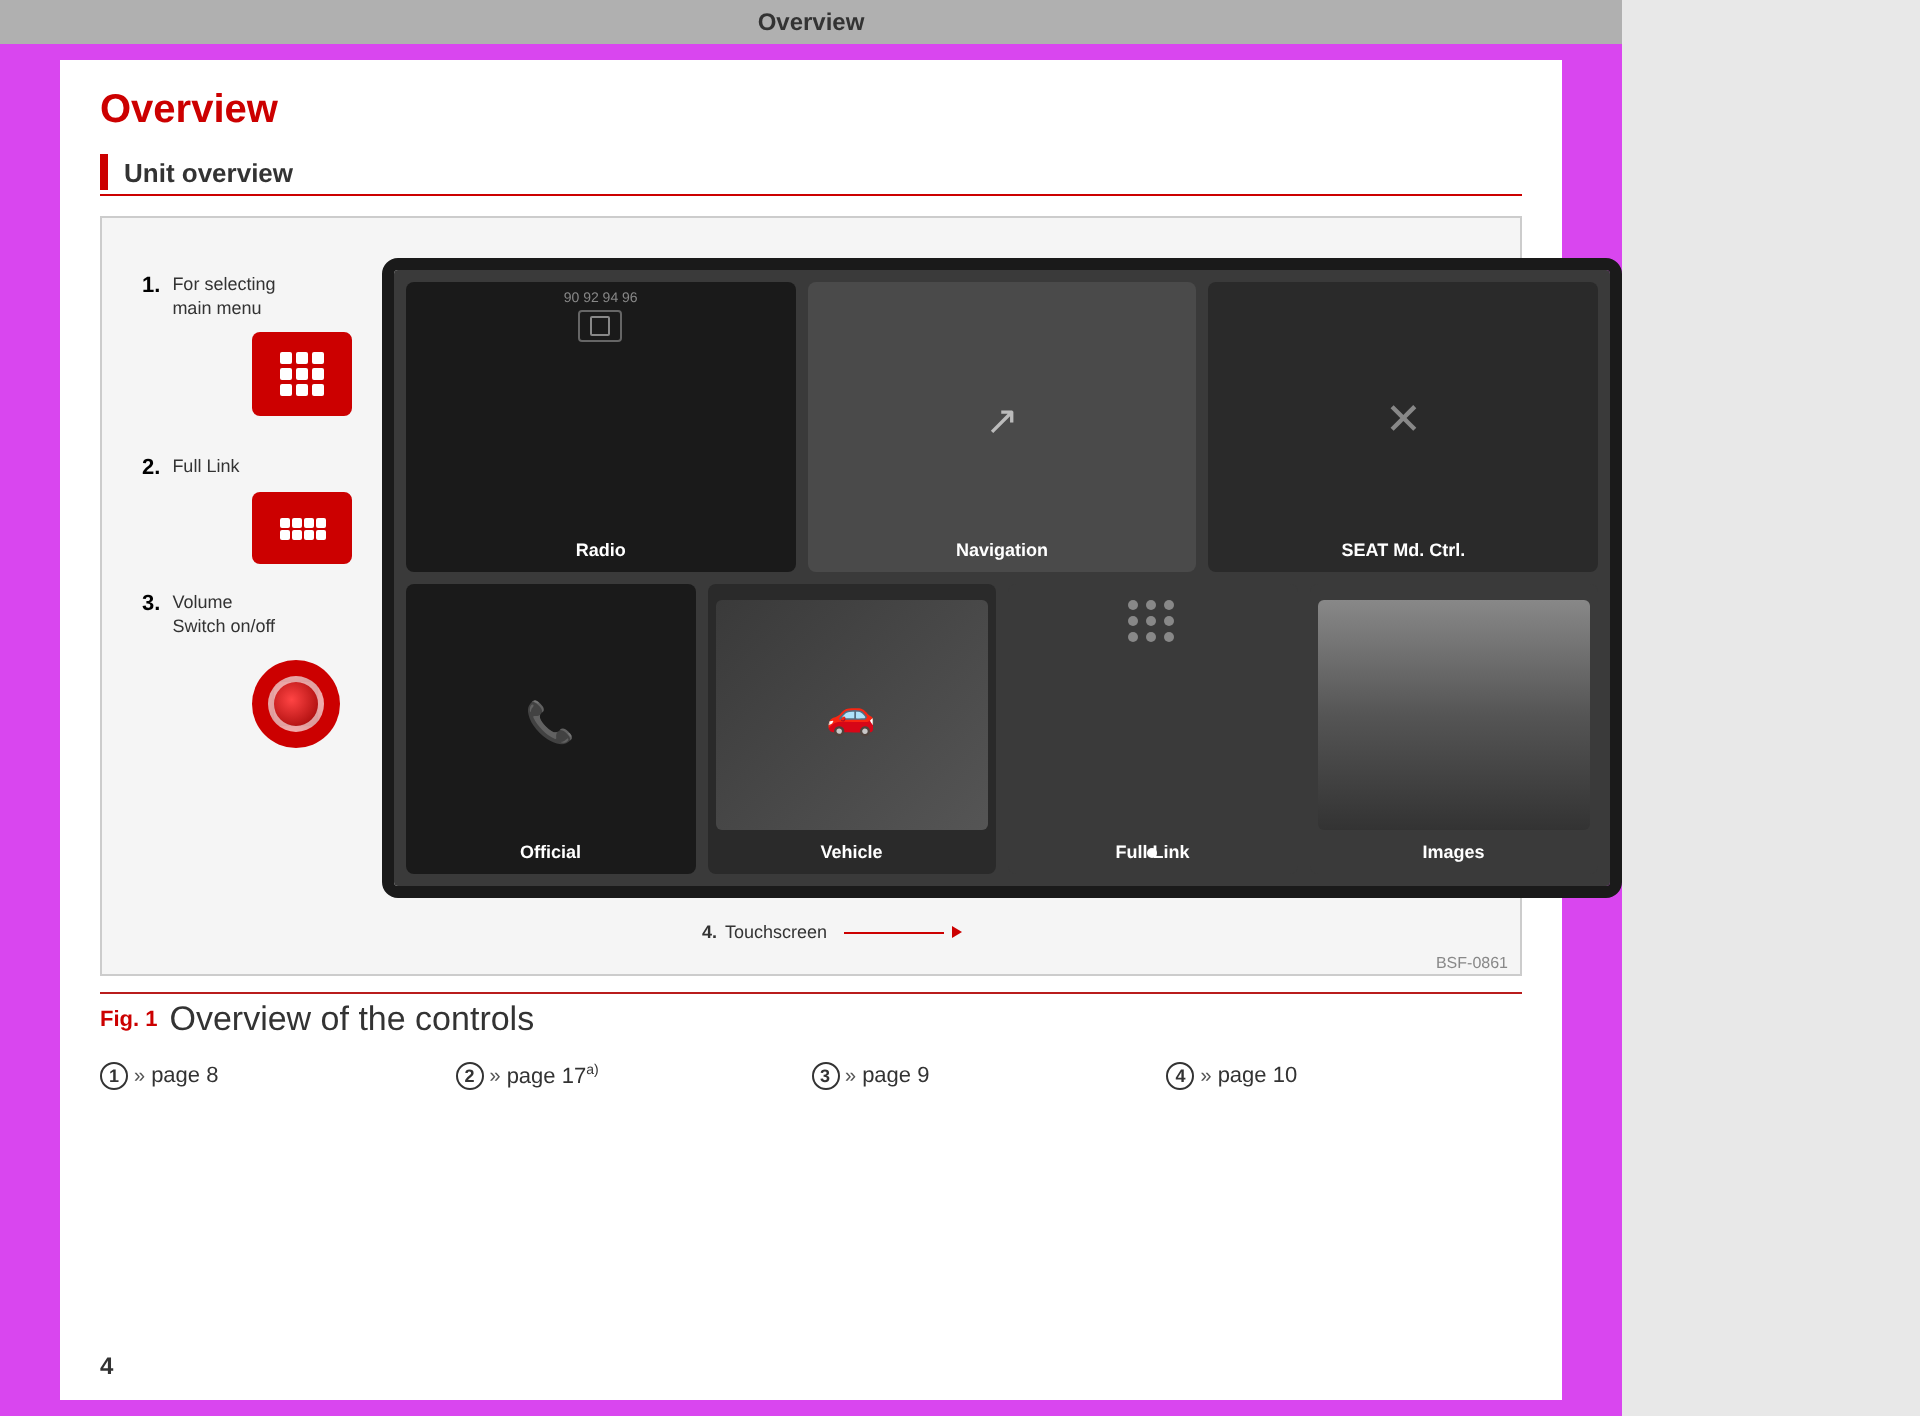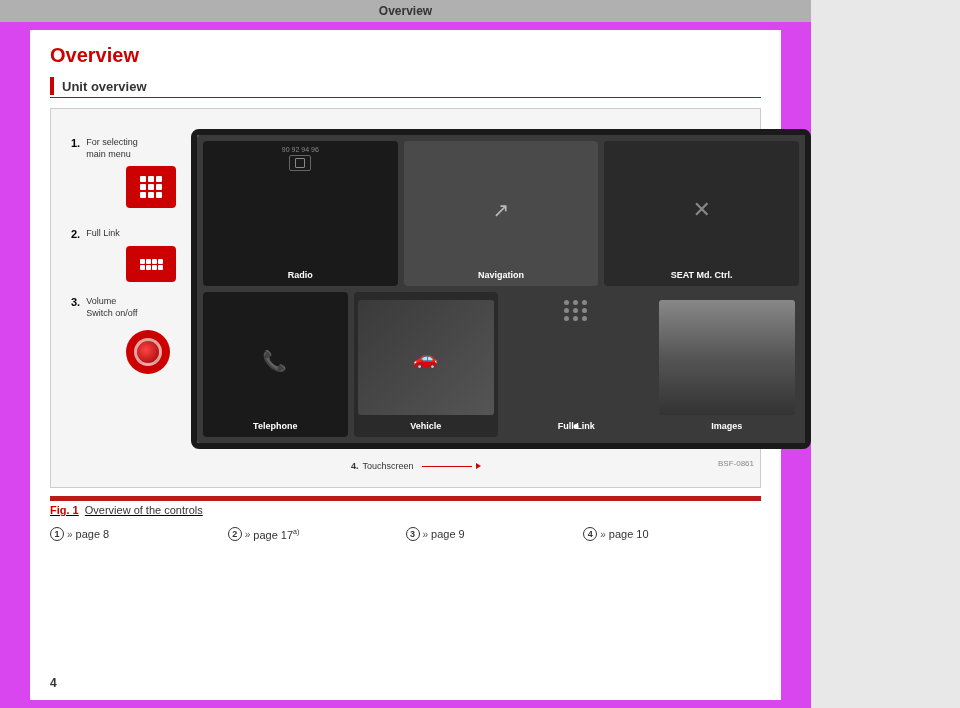--- a/index.html
+++ b/index.html
@@ -239,40 +239,39 @@
       display: flex;
       align-items: center;
       gap: 4px;
     }
     .fig-ref {
       font-size: 9px;
       color: #333;
     }
     .bsf-label {
       position: absolute;
-      bottom: 19px;
+      bottom: 1px;
       right: 6px;
       font-size: 8px;
       color: #888;
     }
     .caption-area {
       display: flex;
       align-items: center;
       gap: 6px;
       padding: 3px 0;
-      border-top: 5px solid #b91c1c;
-      text-decoration: underline;
+      border-top: 1px solid #b91c1c;
     }
     .fig-tag {
       font-size: 11px;
       font-weight: bold;
       color: #cc0000;
     }
     .fig-caption {
-      font-size: 11px;
+      font-size: 17px;
       color: #333;
       text-align: center;
     }
     .footnotes-row {
       display: flex;
       gap: 0;
       margin-top: 8px;
       align-items: center;
     }
     .footnote-item {
@@ -441,21 +440,21 @@
             </div>
 
           </div>
 
           <div class="screen-row">
 
             <div class="menu-tile tile-telephone">
               <div style="position:absolute;top:50%;left:50%;transform:translate(-50%,-65%);font-size:20px;color:#555;">
                 📞
               </div>
-              <span class="tile-label">Telephone</span>
+              <span class="tile-label">Official</span>
             </div>
 
             <div class="menu-tile tile-vehicle">
               <div style="position:absolute;top:4px;left:0;right:0;bottom:18px;background:#444;border-radius:3px;margin:4px;overflow:hidden;">
                 <div style="width:100%;height:100%;background:linear-gradient(135deg,#3a3a3a,#555);display:flex;align-items:center;justify-content:center;">
                   <span style="font-size:20px;color:#888;">🚗</span>
                 </div>
               </div>
               <span class="tile-label">Vehicle</span>
             </div>

